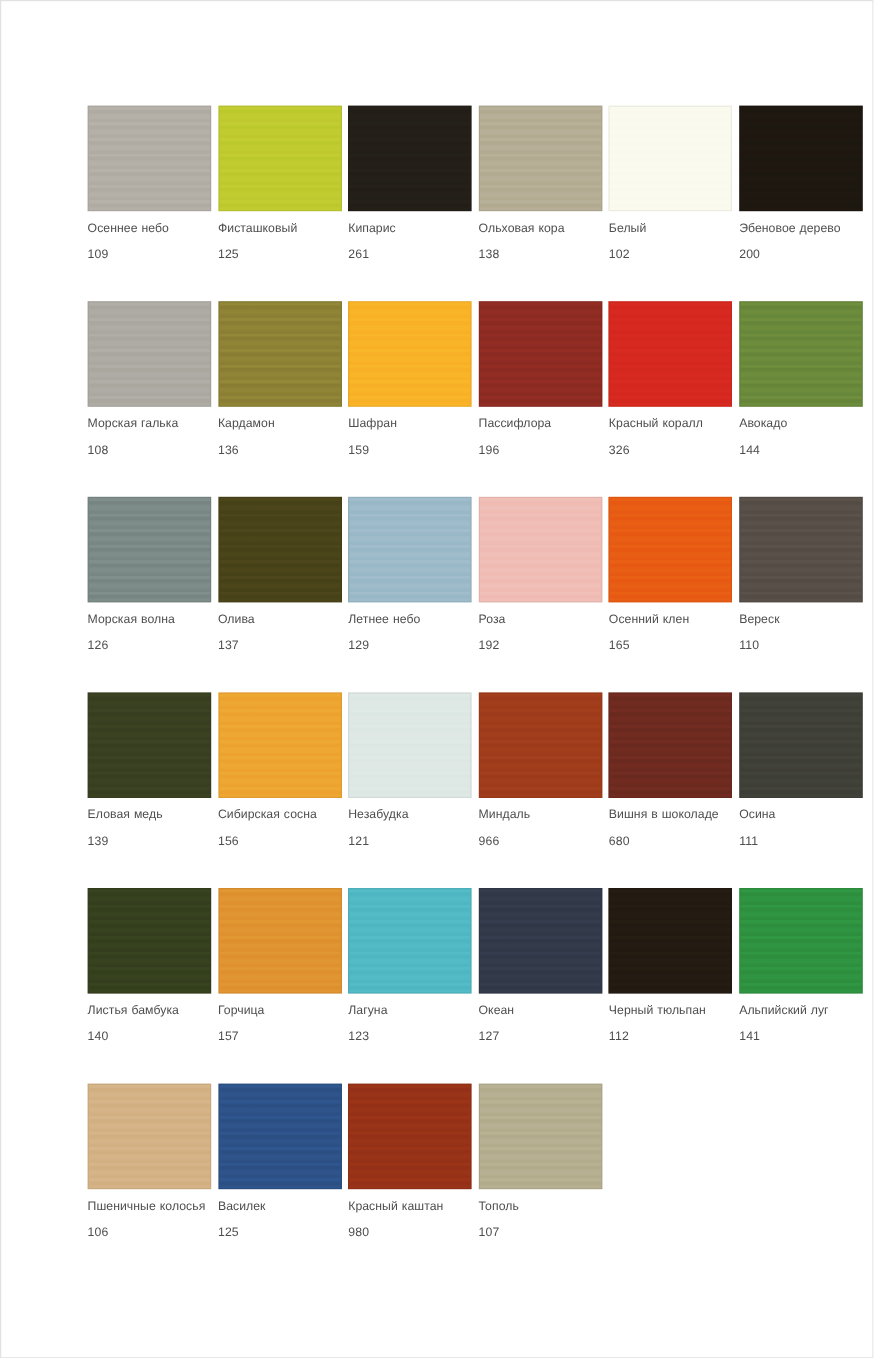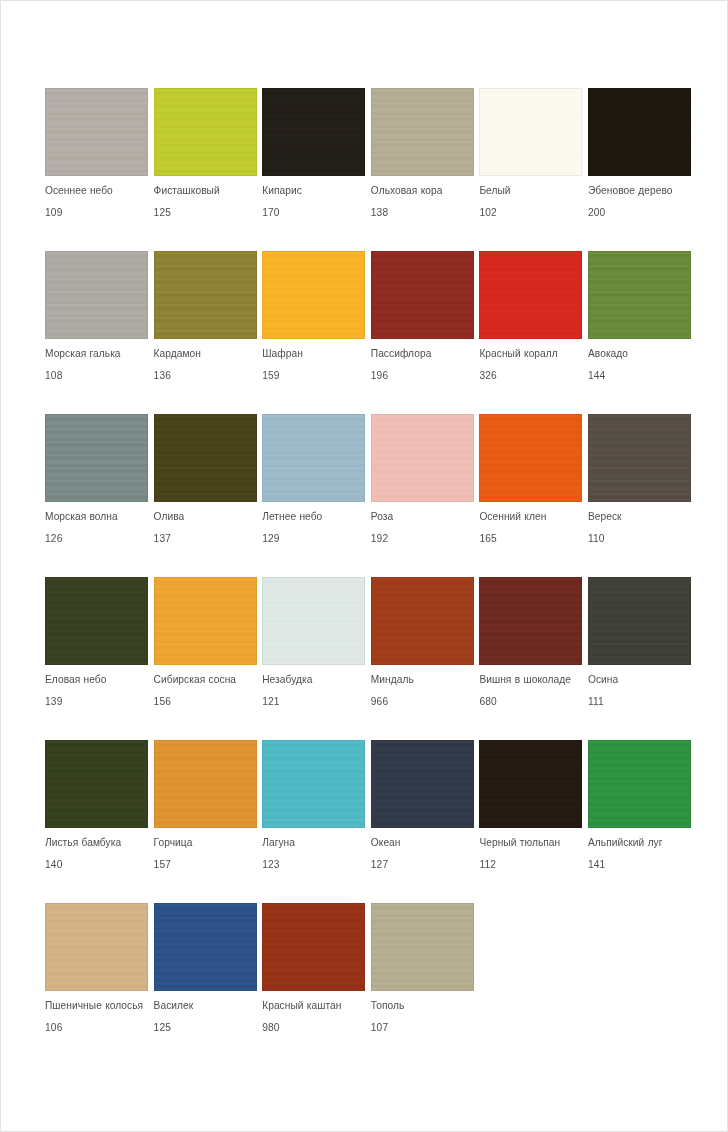--- a/index.html
+++ b/index.html
@@ -30,20 +30,21 @@
     width: 646px;
     display: grid;
     grid-template-columns: repeat(6, 103px);
     column-gap: 5.6px;
     grid-auto-rows: 163px;
     row-gap: 0px;
   }
   .swatch-cell {
     width: 103px;
     position: relative;
+    margin-left: 28px;
   }
   .swatch-chip {
     width: 103px;
     height: 88px;
     border: 1px solid rgba(0,0,0,0.06);
     box-sizing: border-box;
     background-repeat: no-repeat;
     background-size: 100% 100%;
     position: relative;
     overflow: hidden;
@@ -99,21 +100,21 @@
         <div class="swatch-code">109</div>
       </div>
       <div class="swatch-cell">
         <div class="swatch-chip" style="background-color: rgb(191, 203, 47);"></div>
         <div class="swatch-name">Фисташковый</div>
         <div class="swatch-code">125</div>
       </div>
       <div class="swatch-cell">
         <div class="swatch-chip" style="background-color: rgb(35, 31, 24);"></div>
         <div class="swatch-name">Кипарис</div>
-        <div class="swatch-code">170</div>
+        <div class="swatch-code">261</div>
       </div>
       <div class="swatch-cell">
         <div class="swatch-chip" style="background-color: rgb(181, 173, 148);"></div>
         <div class="swatch-name">Ольховая кора</div>
         <div class="swatch-code">138</div>
       </div>
       <div class="swatch-cell">
         <div class="swatch-chip" style="background-color: rgb(251, 250, 238);"></div>
         <div class="swatch-name">Белый</div>
         <div class="swatch-code">102</div>
@@ -178,21 +179,21 @@
         <div class="swatch-name">Осенний клен</div>
         <div class="swatch-code">165</div>
       </div>
       <div class="swatch-cell">
         <div class="swatch-chip" style="background-color: rgb(86, 78, 71);"></div>
         <div class="swatch-name">Вереск</div>
         <div class="swatch-code">110</div>
       </div>
       <div class="swatch-cell">
         <div class="swatch-chip" style="background-color: rgb(57, 64, 33);"></div>
-        <div class="swatch-name">Еловая небо</div>
+        <div class="swatch-name">Еловая медь</div>
         <div class="swatch-code">139</div>
       </div>
       <div class="swatch-cell">
         <div class="swatch-chip" style="background-color: rgb(238, 165, 49);"></div>
         <div class="swatch-name">Сибирская сосна</div>
         <div class="swatch-code">156</div>
       </div>
       <div class="swatch-cell">
         <div class="swatch-chip" style="background-color: rgb(222, 232, 229);"></div>
         <div class="swatch-name">Незабудка</div>

